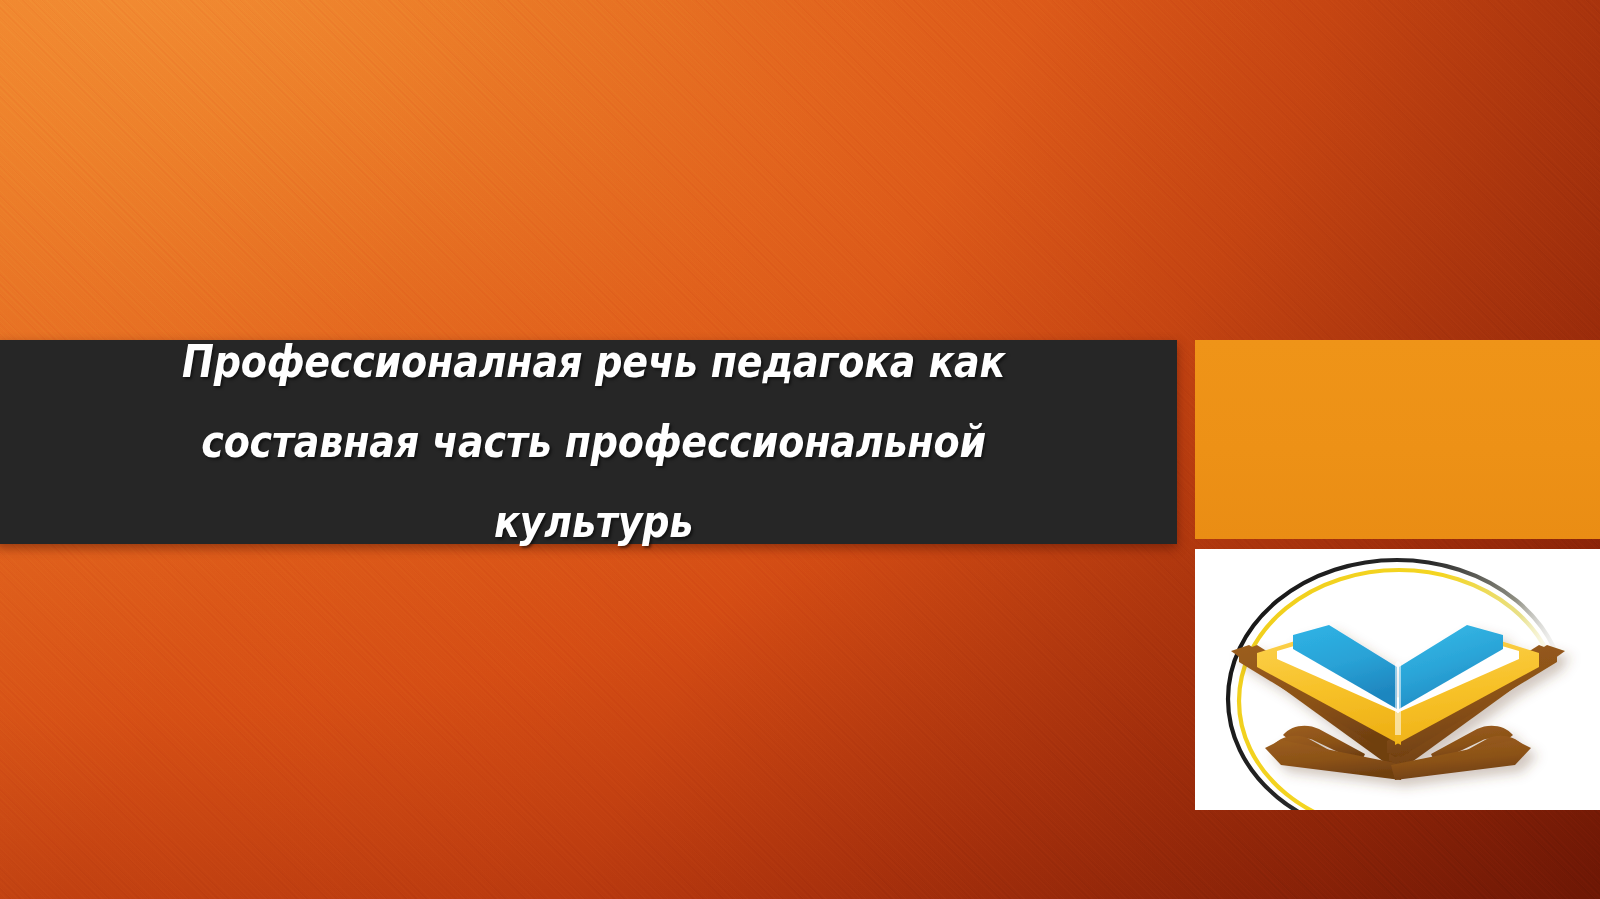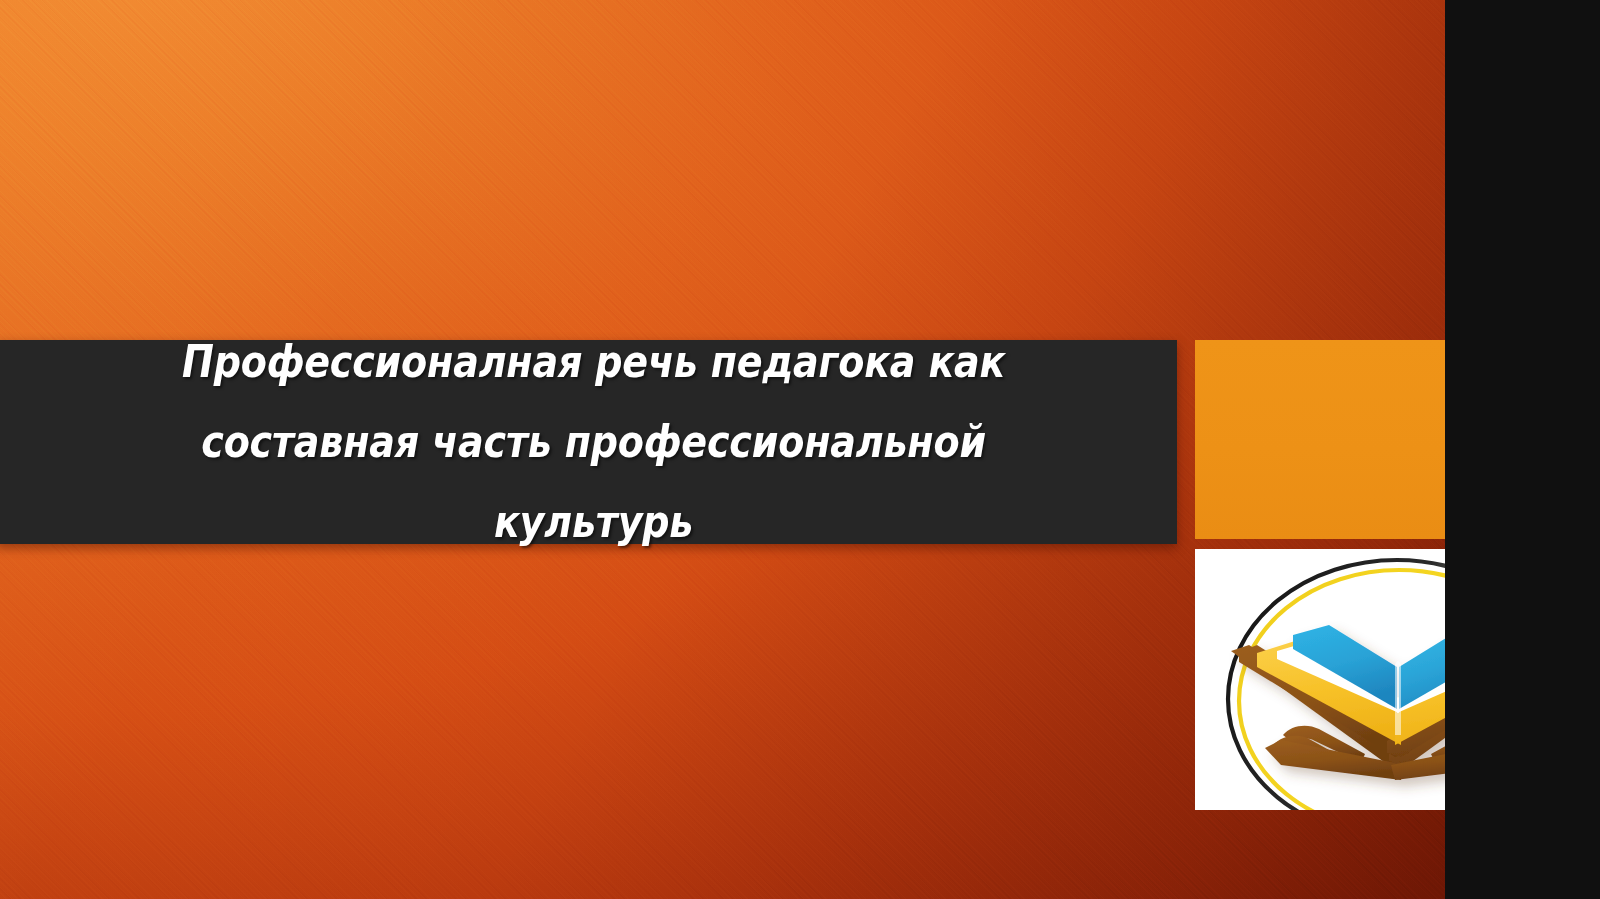--- a/index.html
+++ b/index.html
@@ -7,21 +7,21 @@
     margin: 0;
     padding: 0;
     background: #101010;
   }
   body {
     font-family: "Liberation Sans", "DejaVu Sans", sans-serif;
   }
 
   .slide {
     position: relative;
-    width: 1445px;
+    width: 1600px;
     height: 899px;
     overflow: hidden;
     background: #DC5418;
   }
 
   
   .bg-base {
     position: absolute;
     inset: 0;
     background:

